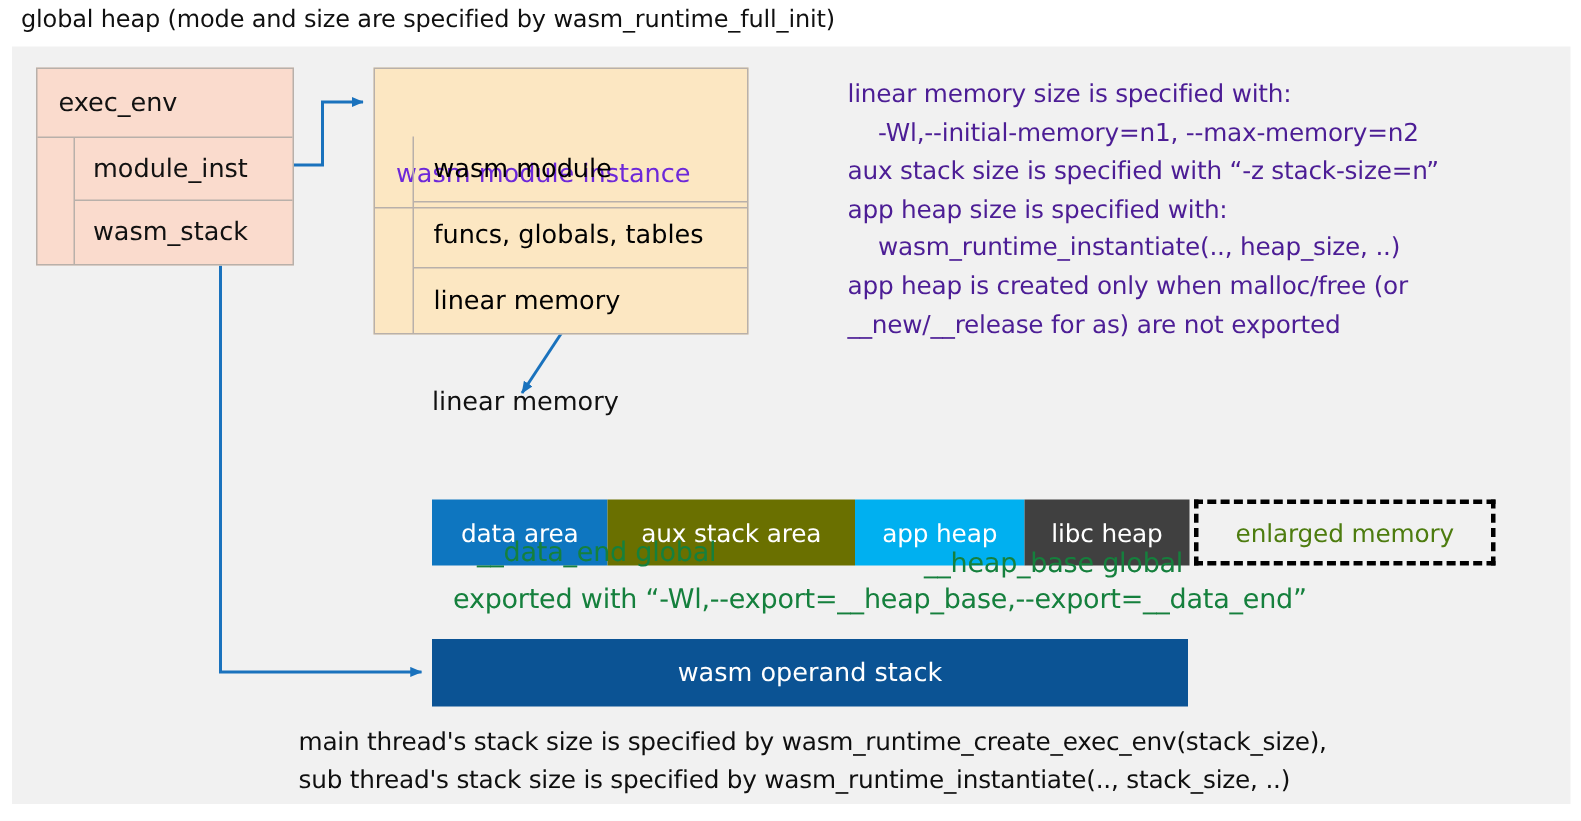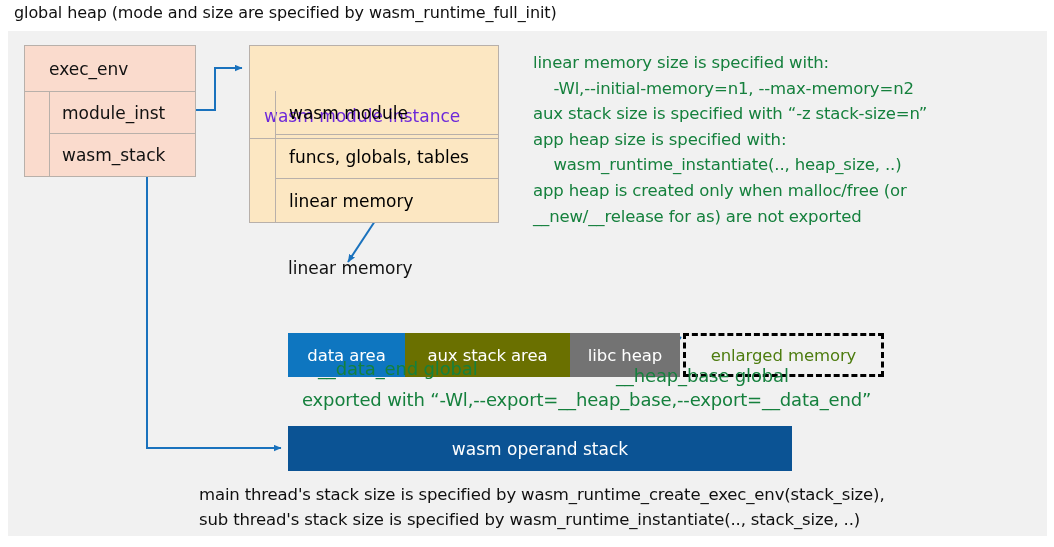--- a/index.html
+++ b/index.html
@@ -26,21 +26,21 @@
   
   .box { position: absolute; }
 
   .exec-env {
     left: 24px; top: 45px; width: 172px; height: 132px;
     background: #fadbcd; border: 1px solid #b8b0aa;
   }
   .exec-env .hdr {
     position: absolute; left: 0; top: 0; width: 100%; height: 46px;
     border-bottom: 1px solid #b8b0aa;
-    display: flex; align-items: center; padding-left: 24px;
+    display: flex; align-items: center; padding-left: 14px;
     font-size: 17px; color: #111; white-space: nowrap;
   }
   .exec-env .indent {
     position: absolute; left: 0; top: 46px; width: 25px; height: 84px;
     border-right: 1px solid #b8b0aa;
   }
   .exec-env .row {
     position: absolute; left: 25px; width: 145px; height: 42px;
     display: flex; align-items: center; padding-left: 12px;
     font-size: 17px; color: #111; white-space: nowrap;
@@ -66,43 +66,43 @@
     position: absolute; left: 26px; width: 222px; height: 44px;
     display: flex; align-items: center; padding-left: 13px;
     font-size: 17px; color: #000000; white-space: nowrap;
   }
   .wmi .row.r1 { top: 45px;  border-bottom: 1px solid #b8b0aa; }
   .wmi .row.r2 { top: 89px;  border-bottom: 1px solid #b8b0aa; }
   .wmi .row.r3 { top: 133px; }
 
   
   .note-right {
-    position: absolute; left: 533px; top: 50px;
-    font-size: 16.5px; line-height: 25.6px; color: #15803d;
+    position: absolute; left: 565px; top: 50px;
+    font-size: 16.5px; line-height: 25.6px; color: #4c1d95;
     white-space: pre; letter-spacing: -0.15px;
   }
 
   
   .lm-label {
     position: absolute; left: 288px; top: 258px;
     font-size: 17px; color: #111; white-space: nowrap;
   }
   .mem-bar {
     position: absolute; left: 288px; top: 289px;
     height: 44px; display: flex; margin-top: 44px;
   }
   .seg {
     display: flex; align-items: center; justify-content: center;
     font-size: 16.5px; color: #ffffff; white-space: nowrap;
     letter-spacing: -0.1px;
   }
   .seg.data-area  { width: 117px; background: #0e76c0; }
   .seg.aux-stack  { width: 165px; background: #6a7000; }
   .seg.app-heap   { width: 113px; background: #00b0f0; }
-  .seg.libc-heap  { width: 110px; background: #737373; }
+  .seg.libc-heap  { width: 110px; background: #404040; }
   .seg.enlarged {
     width: 201px; background: #f1f1f1; color: #4d7c0f;
     border: 3px dashed #000000; margin-left: 3px;
   }
 
   
   .ann {
     position: absolute; font-size: 18px; color: #15803d;
     white-space: nowrap; letter-spacing: -0.15px;
   }
@@ -178,20 +178,21 @@
 aux stack size is specified with “-z stack-size=n”
 app heap size is specified with:
     wasm_runtime_instantiate(.., heap_size, ..)
 app heap is created only when malloc/free (or
 __new/__release for as) are not exported</div>
 
   <div class="lm-label">linear memory</div>
   <div class="mem-bar">
     <div class="seg data-area">data area</div>
     <div class="seg aux-stack">aux stack area</div>
+    <div class="seg app-heap">app heap</div>
     <div class="seg libc-heap">libc heap</div>
     <div class="seg enlarged">enlarged memory</div>
   </div>
 
   <div class="ann ann-data-end">__data_end global</div>
   <div class="ann ann-heap-base">__heap_base global</div>
   <div class="ann ann-export">exported with “-Wl,--export=__heap_base,--export=__data_end”</div>
 
   <div class="op-stack">wasm operand stack</div>
 

